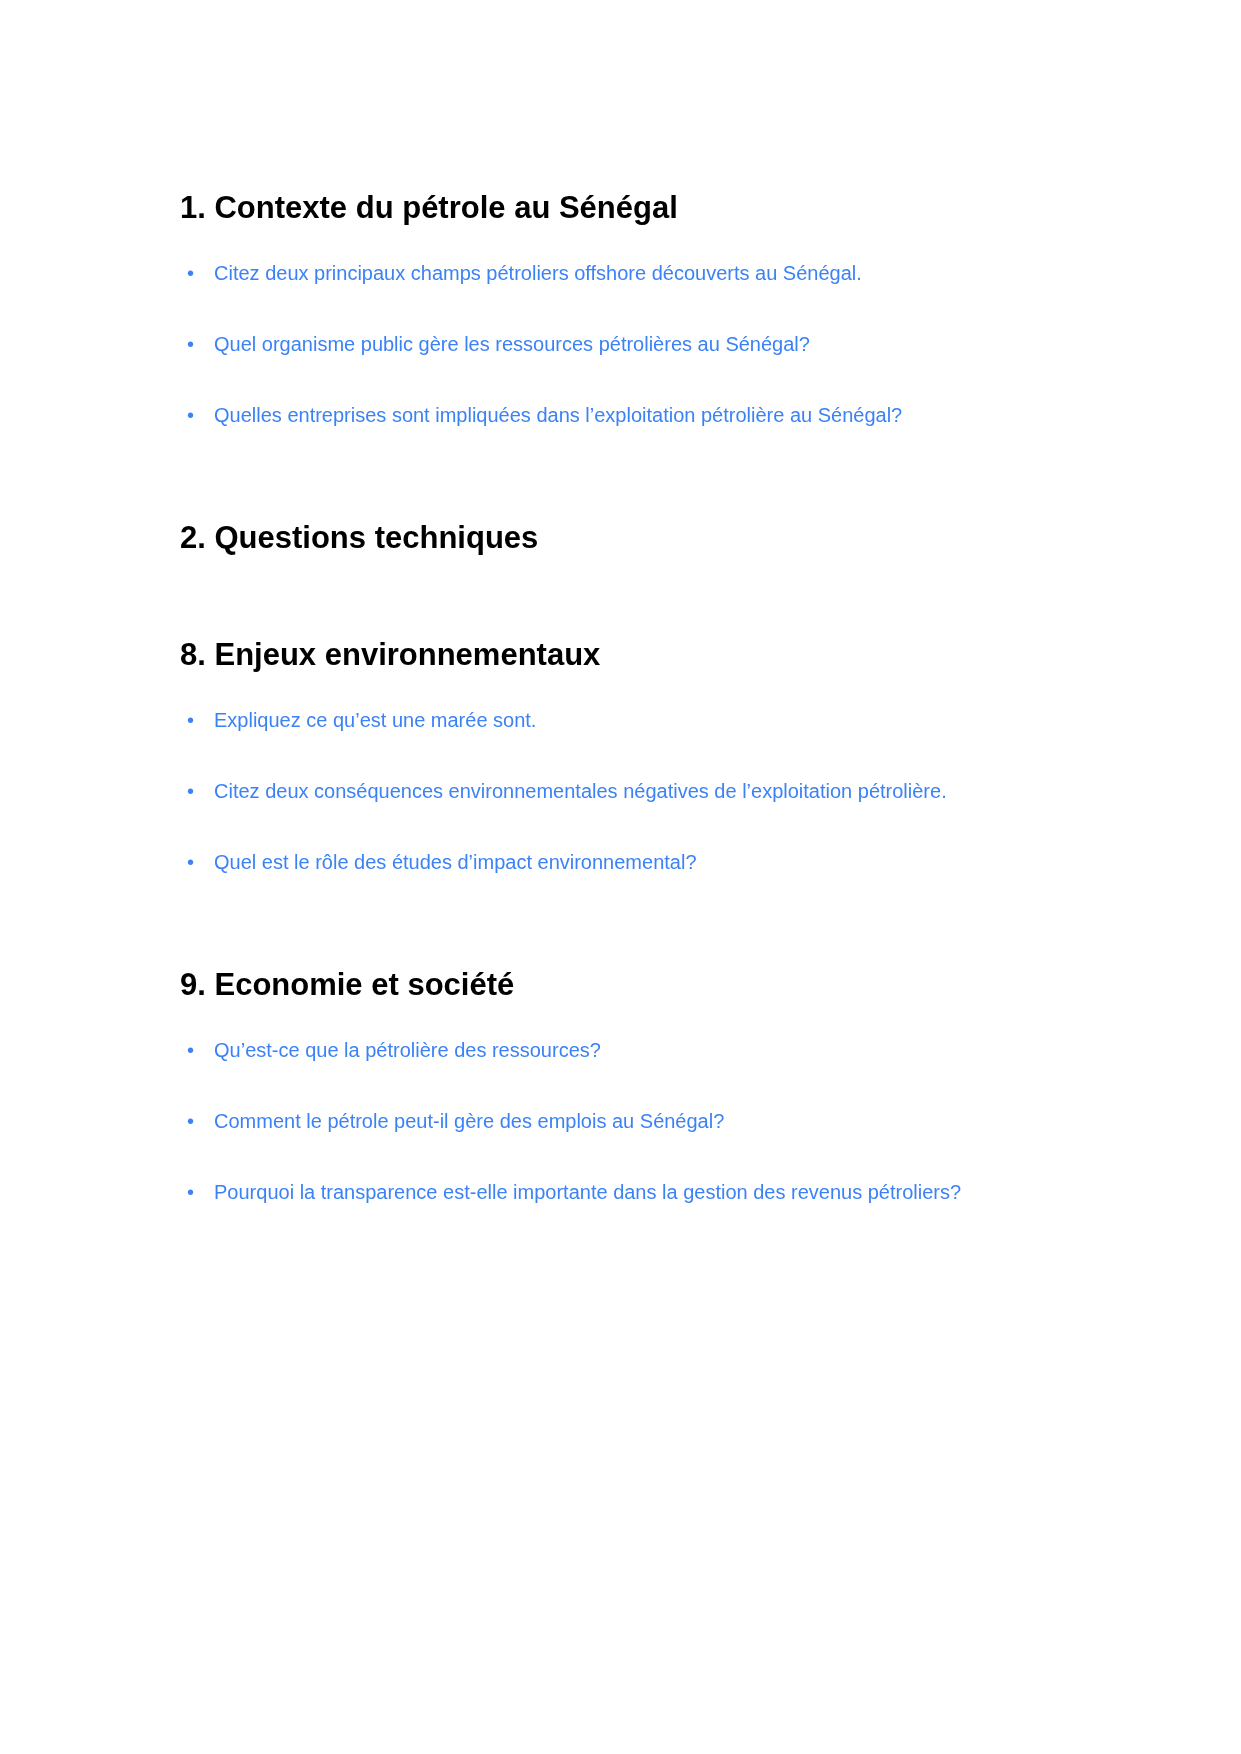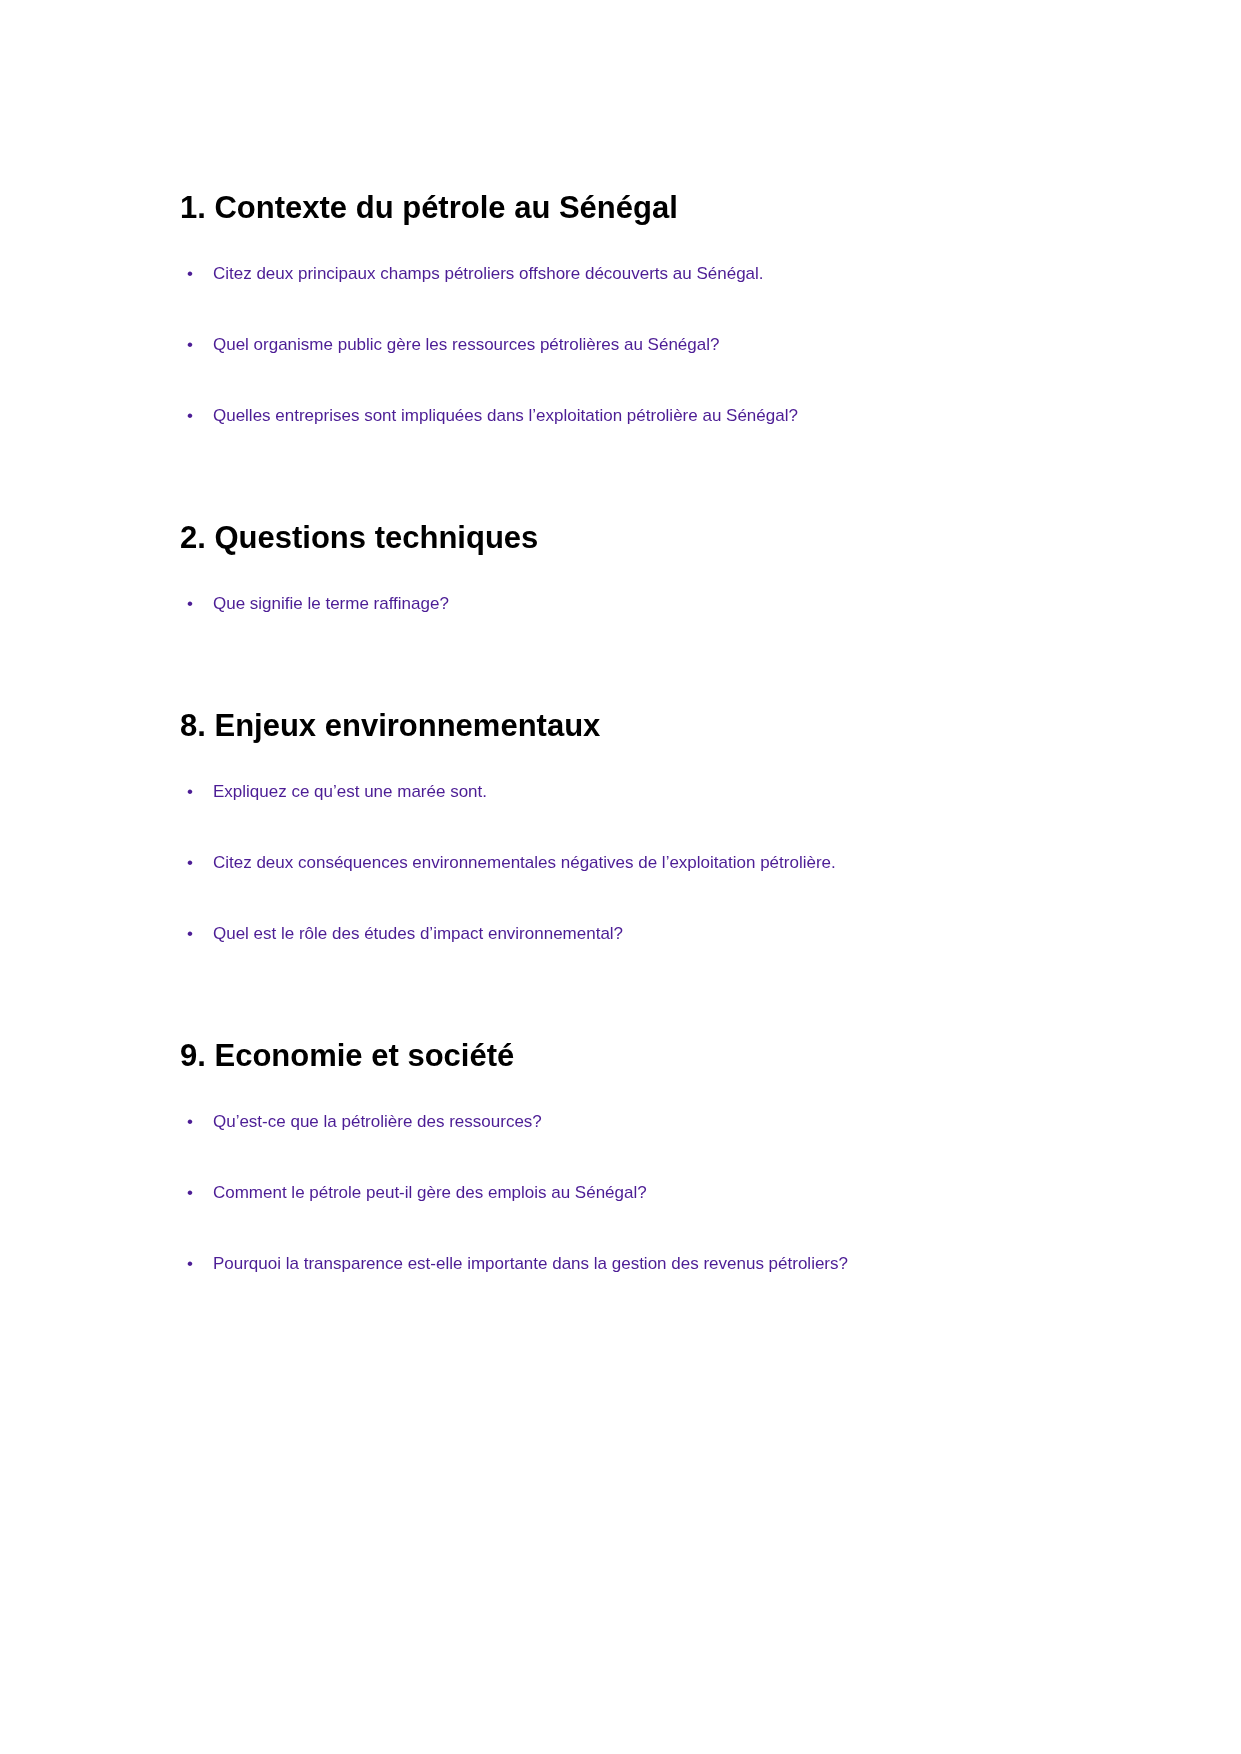--- a/index.html
+++ b/index.html
@@ -33,24 +33,24 @@
   .section-heading {
     font-size: 31px;
     line-height: 36px;
     font-weight: bold;
     color: #000000;
     margin: 0 0 14px 0;
     letter-spacing: 0;
   }
 
   .bullet-line {
-    font-size: 17px;
+    font-size: 20px;
     line-height: 25px;
     font-weight: normal;
-    color: #4c1d95;
+    color: #3b82f6;
     margin: 0 0 18px 0;
   }
 
   .bullet-marker {
     display: inline-block;
     margin-right: 6px;
   }
 </style>
 </head>
 <body>
@@ -60,21 +60,20 @@
 
     <section class="doc-section">
       <h2 class="section-heading">1. Contexte du pétrole au Sénégal</h2>
       <p class="bullet-line"><span class="bullet-marker">•</span><span>Citez deux principaux champs pétroliers offshore découverts au Sénégal.</span></p>
       <p class="bullet-line"><span class="bullet-marker">•</span><span>Quel organisme public gère les ressources pétrolières au Sénégal?</span></p>
       <p class="bullet-line"><span class="bullet-marker">•</span><span>Quelles entreprises sont impliquées dans l’exploitation pétrolière au Sénégal?</span></p>
     </section>
 
     <section class="doc-section">
       <h2 class="section-heading">2. Questions techniques</h2>
-      <p class="bullet-line"><span class="bullet-marker">•</span><span>Que signifie le terme raffinage?</span></p>
     </section>
 
     <section class="doc-section">
       <h2 class="section-heading">8. Enjeux environnementaux</h2>
       <p class="bullet-line"><span class="bullet-marker">•</span><span>Expliquez ce qu’est une marée sont.</span></p>
       <p class="bullet-line"><span class="bullet-marker">•</span><span>Citez deux conséquences environnementales négatives de l’exploitation pétrolière.</span></p>
       <p class="bullet-line"><span class="bullet-marker">•</span><span>Quel est le rôle des études d’impact environnemental?</span></p>
     </section>
 
     <section class="doc-section">

